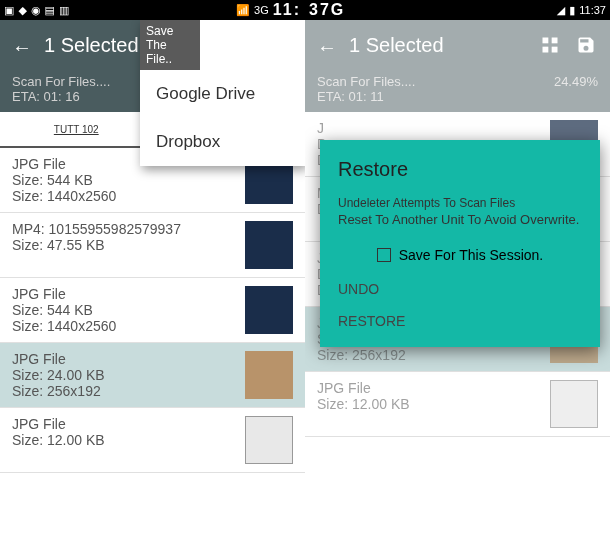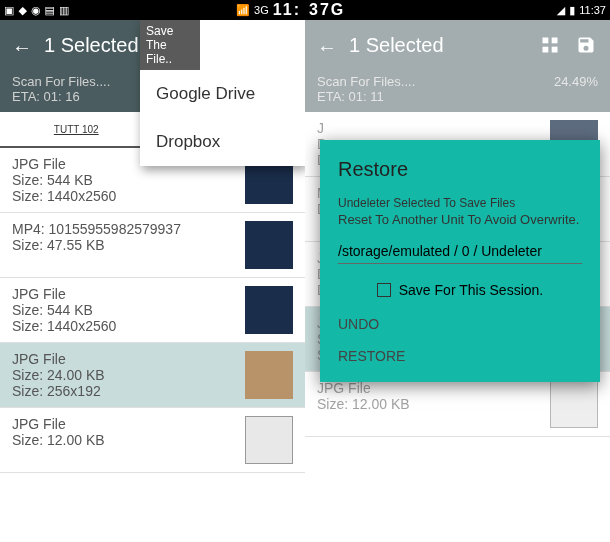--- a/index.html
+++ b/index.html
@@ -205,23 +205,22 @@
       <div class="info">
         <div class="type">JPG File</div>
         <div class="size">Size: 12.00 KB</div>
       </div>
       <div class="thumb white"></div>
     </div>
   </div>
 
   <div class="dialog">
     <div class="dtitle">Restore</div>
-    <div class="dtext small">Undeleter Selected To Save Files</div>
+    <div class="dtext small">Undeleter Attempts To Scan Files</div>
     <div class="dtext">Reset To Another Unit To Avoid Overwrite.</div>
-    <div class="dinput">/storage/emulated / 0 / Undeleter</div>
     <div class="dcheck">
       <span class="box"></span>
       <span>Save For This Session.</span>
     </div>
     <div class="dactions">
       <span>UNDO</span>
       <span>RESTORE</span>
     </div>
   </div>
 </div>

